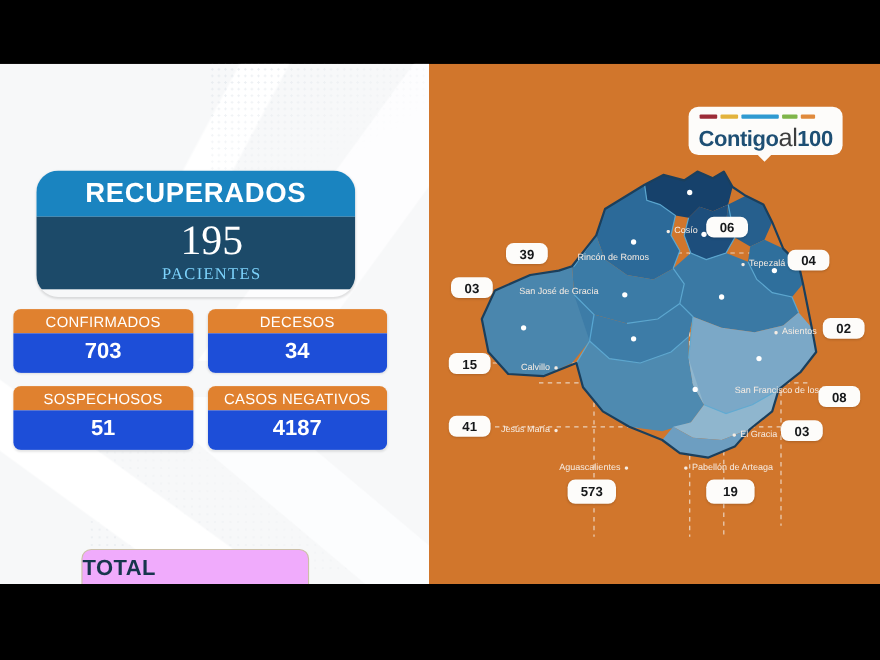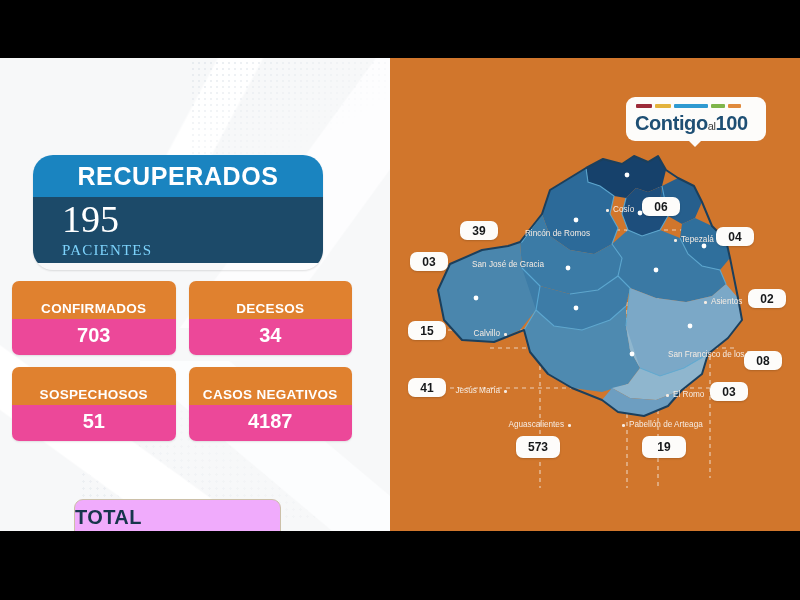--- a/index.html
+++ b/index.html
@@ -33,52 +33,52 @@
   .hdr{position:absolute;left:14px;top:46px;display:flex;align-items:center;gap:6px;}
   .hdr .t1{font-size:23.5px;letter-spacing:.6px;color:#28343f;font-weight:400;}
   .hdr .t2{font-size:23.5px;letter-spacing:.6px;color:#28343f;font-weight:700;}
   .pin{position:relative;width:34px;height:34px;margin-left:3px;}
 
   .reco{position:absolute;left:33px;top:97px;width:290px;height:115px;
         border-radius:20px;overflow:hidden;box-shadow:0 1px 2px rgba(0,0,0,.12);}
   .reco .cap{height:42px;background:#1a84c0;color:#fff;font-weight:700;
         font-size:25px;letter-spacing:.6px;display:flex;align-items:center;justify-content:center;}
   .reco .bdy{height:66px;background:#1c4a69;display:flex;flex-direction:column;
-        justify-content:center;padding-left:29px;}
+        align-items:center;justify-content:center;padding-left:29px;}
   .reco .num{color:#fff;font-size:38px;font-family:"Liberation Serif",serif;line-height:.95;}
   .reco .sub{color:#7dd3fc;font-size:15px;font-family:"Liberation Serif",serif;
         letter-spacing:1.2px;margin-top:4px;}
 
   .grid{position:absolute;left:12px;top:223px;width:340px;}
   .row{display:flex;gap:13px;margin-bottom:12px;}
   .cell{flex:1;border-radius:7px;overflow:hidden;box-shadow:0 1px 2px rgba(0,0,0,.1);}
-  .cell .ch{background:#e0812f;color:#fff;font-size:13.5px;font-weight:700;
-        letter-spacing:.3px;text-align:center;padding:20px 0 3px;}
-  .cell .cb{background:#ec4899;color:#fff;font-size:20px;font-weight:700;
+  .cell .ch{background:#e0812f;color:#fff;font-size:13.5px;font-weight:400;
+        letter-spacing:.3px;text-align:center;padding:4px 0 3px;}
+  .cell .cb{background:#1d4ed8;color:#fff;font-size:20px;font-weight:700;
         text-align:center;padding:5px 0 8px;}
 
   .total{position:absolute;left:74px;top:441px;width:205px;height:56px;
         border:1.6px solid #ccc0a8;border-radius:9px;background:#f0abfc;
         display:flex;flex-direction:column;align-items:flex-start;justify-content:center;}
   .total .tt{color:#17354c;font-weight:700;font-size:20px;letter-spacing:.4px;line-height:1.05;}
   .total .tc{color:#17354c;font-size:19px;font-family:"Liberation Serif",serif;line-height:1.15;}
 
   
   #right{position:absolute;left:390px;top:0;width:410px;height:473px;background:#d1762c;overflow:hidden;}
 
   .logo{position:absolute;left:236px;top:39px;width:140px;height:44px;}
   .logo .bub{position:absolute;inset:0;background:#fdfcfa;border-radius:9px;}
   .logo .tail{position:absolute;left:62px;top:43px;width:0;height:0;
         border-left:7px solid transparent;border-right:7px solid transparent;
         border-top:7px solid #fdfcfa;}
   .logo .bars{position:absolute;left:10px;top:7px;display:flex;gap:3px;align-items:center;}
   .logo .bars i{display:block;height:3.5px;border-radius:1px;}
   .logo .wd{position:absolute;left:9px;top:13px;width:124px;text-align:left;
         font-size:20px;font-weight:700;color:#1e4f74;letter-spacing:-.4px;line-height:1.35;}
-  .logo .wd .lt{font-weight:400;font-size:11px;color:#3d3d3d;}
+  .logo .wd .lt{font-weight:400;font-size:23px;color:#3d3d3d;}
   .logo .wd .h{color:#1e4f74;}
 
   .mapwrap{position:absolute;left:0;top:0;width:410px;height:552px;}
 
   .lbl{position:absolute;color:#f6ece3;font-size:8.2px;white-space:nowrap;line-height:1.18;}
   .lbl.r{text-align:right;}
 
   .chip{position:absolute;background:#fdfcfa;border-radius:7px;
         box-shadow:0 1px 2px rgba(0,0,0,.16);
         display:flex;align-items:center;justify-content:center;
@@ -253,21 +253,21 @@
         <div class="chip" style="left:18px;top:263px;width:38px;height:19px;">15</div>
 
         <div class="lbl r" style="left:278px;top:292px;width:70px;"><span>San Francisco de los Romo</span></div>
         <div class="chip" style="left:354px;top:293px;width:38px;height:19px;">08</div>
 
         <span class="dot" style="left:114px;top:332px;"></span>
         <div class="lbl r" style="left:50px;top:328px;width:60px;">Jesús María</div>
         <div class="chip" style="left:18px;top:320px;width:38px;height:19px;">41</div>
 
         <span class="dot" style="left:276px;top:336px;"></span>
-        <div class="lbl" style="left:283px;top:332px;">El Romo</div>
+        <div class="lbl" style="left:283px;top:332px;">El Gracia</div>
         <div class="chip" style="left:320px;top:324px;width:38px;height:19px;">03</div>
 
         <span class="dot" style="left:178px;top:366px;"></span>
         <div class="lbl r" style="left:106px;top:362px;width:68px;">Aguascalientes</div>
         <div class="chip" style="left:126px;top:378px;width:44px;height:22px;">573</div>
 
         <span class="dot" style="left:232px;top:366px;"></span>
         <div class="lbl" style="left:239px;top:362px;">Pabellón de Arteaga</div>
         <div class="chip" style="left:252px;top:378px;width:44px;height:22px;">19</div>
       </div>

